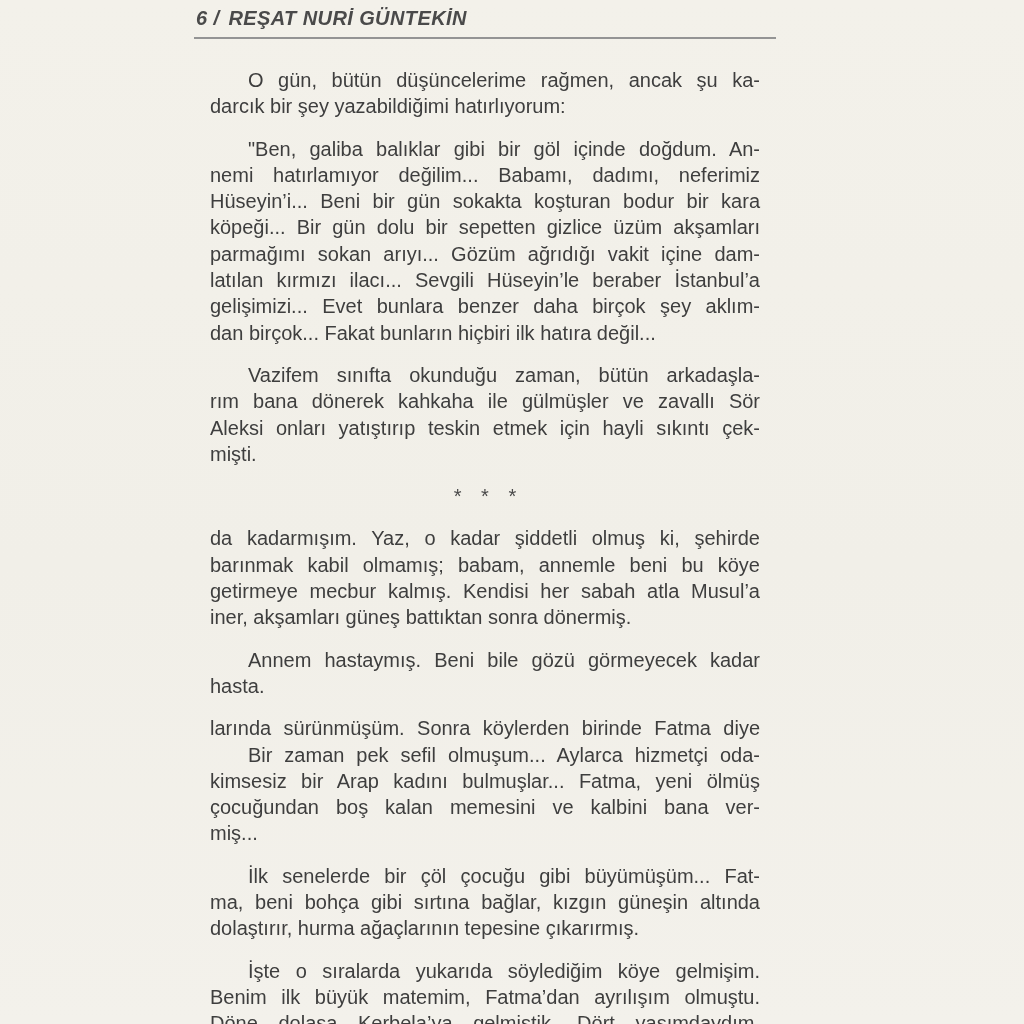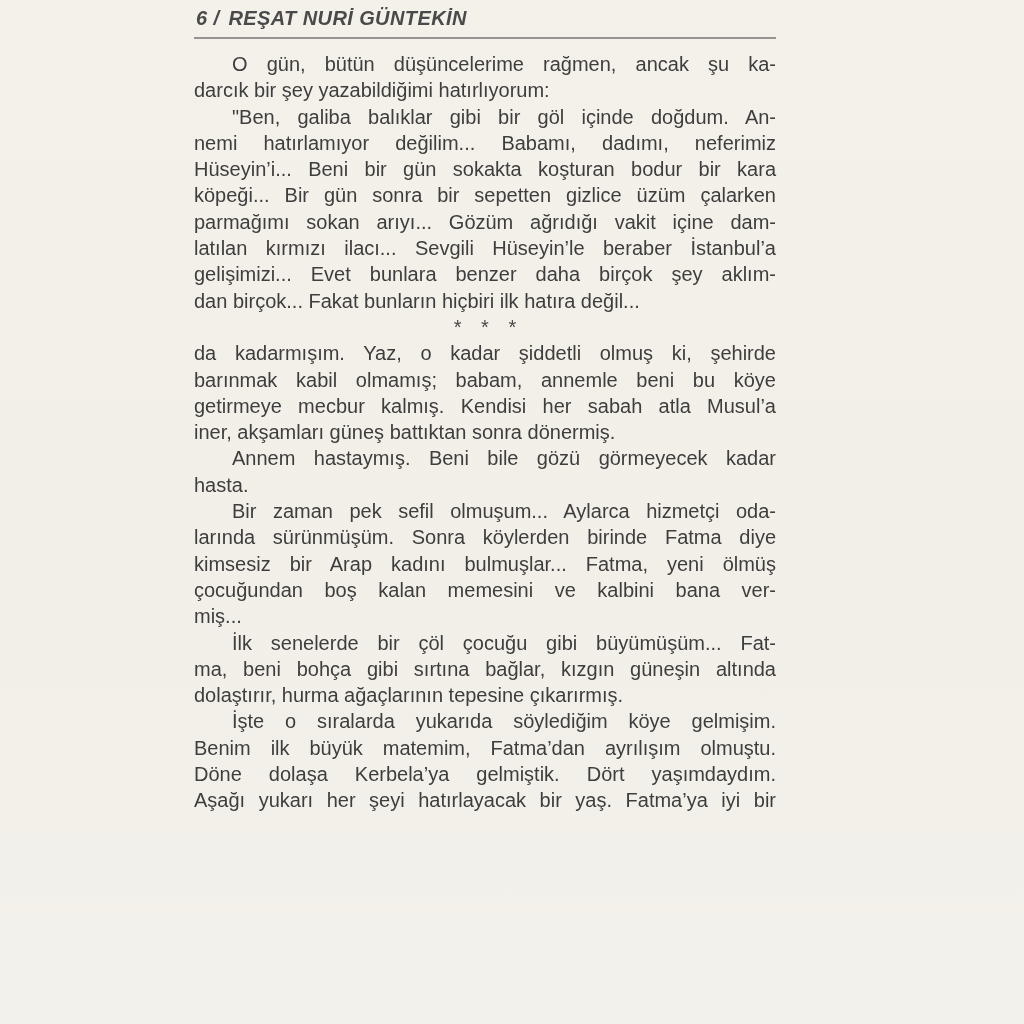--- a/index.html
+++ b/index.html
@@ -39,21 +39,21 @@
   }
   .content {
     position: absolute;
     left: 194px;
     top: 51px;
     width: 582px;
     font-size: 20px;
     line-height: 26.3px;
     color: #3e3e3e;
   }
-  .para { margin: 0; padding: 0; }
+  .para { margin: 16px; padding: 0; }
   .ln {
     display: block;
     text-align: justify;
     text-align-last: left;
     white-space: normal;
   }
   .ln.just { text-align-last: justify; }
   .ln.first { text-indent: 38px; }
   .sep {
     display: block;
@@ -79,45 +79,51 @@
 
     <p class="para">
       <span class="ln first just">O gün, bütün düşüncelerime rağmen, ancak şu ka-</span>
       <span class="ln">darcık bir şey yazabildiğimi hatırlıyorum:</span>
     </p>
 
     <p class="para">
       <span class="ln first just">"Ben, galiba balıklar gibi bir göl içinde doğdum. An-</span>
       <span class="ln just">nemi hatırlamıyor değilim... Babamı, dadımı, neferimiz</span>
       <span class="ln just">Hüseyin’i... Beni bir gün sokakta koşturan bodur bir kara</span>
-      <span class="ln just">köpeği... Bir gün sonra bir sepetten gizlice üzüm çalarken</span>
+      <span class="ln just">köpeği... Bir gün dolu bir sepetten gizlice üzüm akşamları</span>
       <span class="ln just">parmağımı sokan arıyı... Gözüm ağrıdığı vakit içine dam-</span>
       <span class="ln just">latılan kırmızı ilacı... Sevgili Hüseyin’le beraber İstanbul’a</span>
       <span class="ln just">gelişimizi... Evet bunlara benzer daha birçok şey aklım-</span>
       <span class="ln">dan birçok... Fakat bunların hiçbiri ilk hatıra değil...</span>
     </p>
 
+    <p class="para">
+      <span class="ln first just">Vazifem sınıfta okunduğu zaman, bütün arkadaşla-</span>
+      <span class="ln just">rım bana dönerek kahkaha ile gülmüşler ve zavallı Sör</span>
+      <span class="ln just">Aleksi onları yatıştırıp teskin etmek için hayli sıkıntı çek-</span>
+      <span class="ln">mişti.</span>
+    </p>
 
     <div class="sep">* * *</div>
 
     <p class="para">
       <span class="ln just">da kadarmışım. Yaz, o kadar şiddetli olmuş ki, şehirde</span>
       <span class="ln just">barınmak kabil olmamış; babam, annemle beni bu köye</span>
       <span class="ln just">getirmeye mecbur kalmış. Kendisi her sabah atla Musul’a</span>
       <span class="ln">iner, akşamları güneş battıktan sonra dönermiş.</span>
     </p>
 
     <p class="para">
       <span class="ln first just">Annem hastaymış. Beni bile gözü görmeyecek kadar</span>
       <span class="ln">hasta.</span>
     </p>
 
     <p class="para">
+      <span class="ln just">larında sürünmüşüm. Sonra köylerden birinde Fatma diye</span>
       <span class="ln first just">Bir zaman pek sefil olmuşum... Aylarca hizmetçi oda-</span>
-      <span class="ln just">larında sürünmüşüm. Sonra köylerden birinde Fatma diye</span>
       <span class="ln just">kimsesiz bir Arap kadını bulmuşlar... Fatma, yeni ölmüş</span>
       <span class="ln just">çocuğundan boş kalan memesini ve kalbini bana ver-</span>
       <span class="ln">miş...</span>
     </p>
 
     <p class="para">
       <span class="ln first just">İlk senelerde bir çöl çocuğu gibi büyümüşüm... Fat-</span>
       <span class="ln just">ma, beni bohça gibi sırtına bağlar, kızgın güneşin altında</span>
       <span class="ln">dolaştırır, hurma ağaçlarının tepesine çıkarırmış.</span>
     </p>

